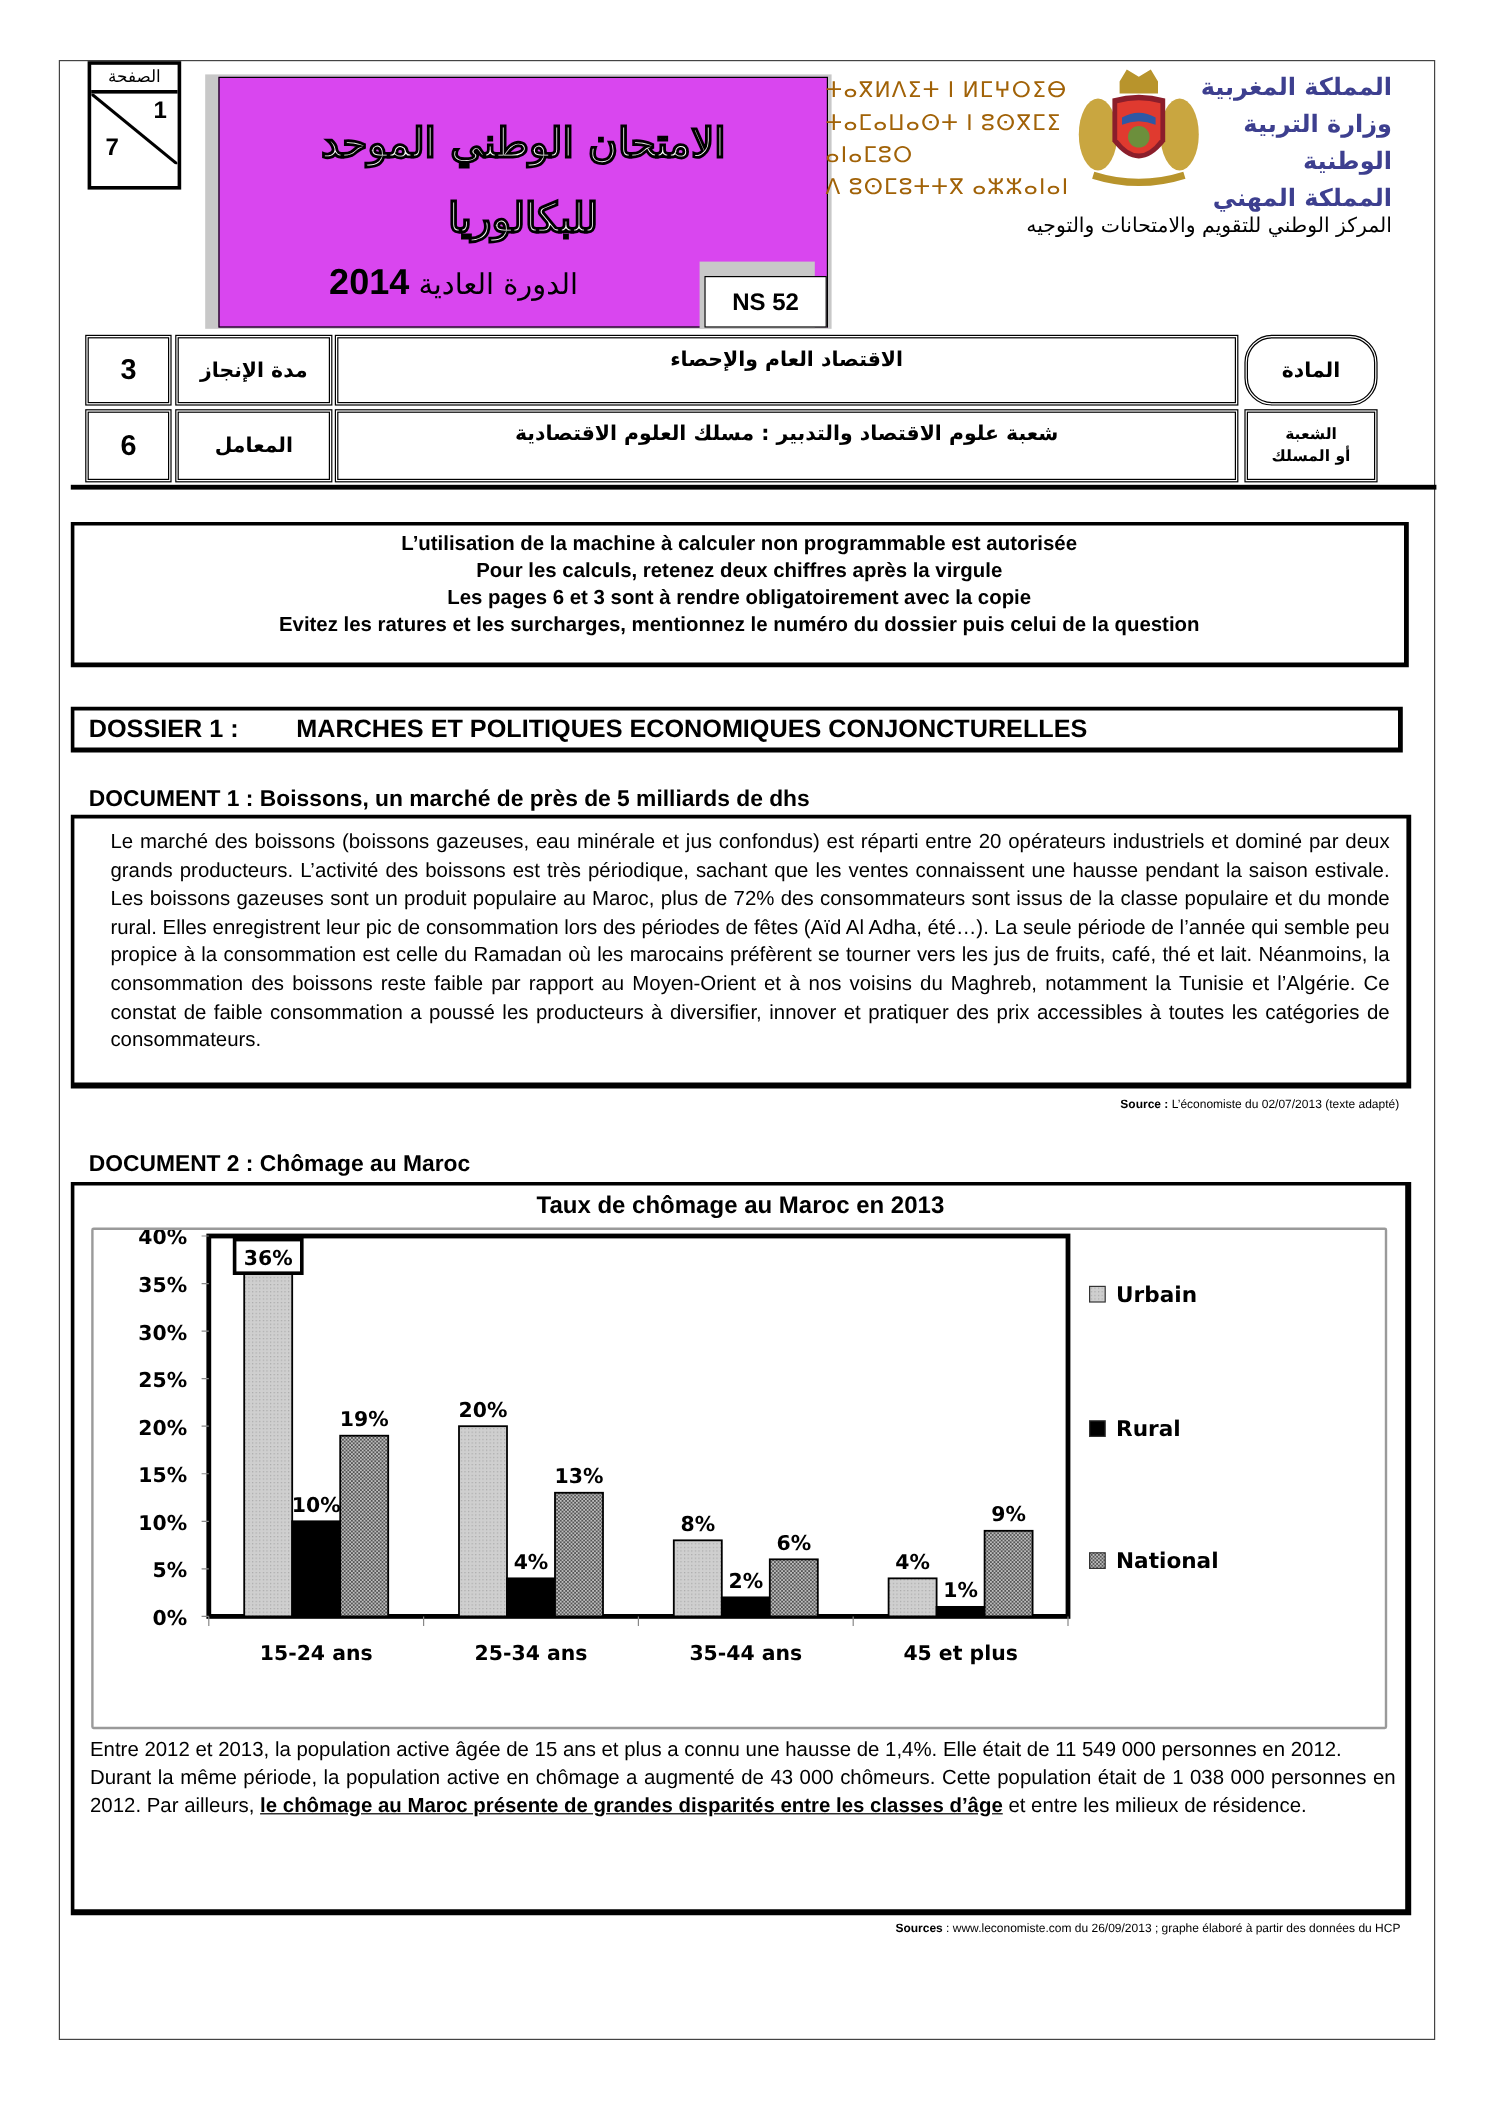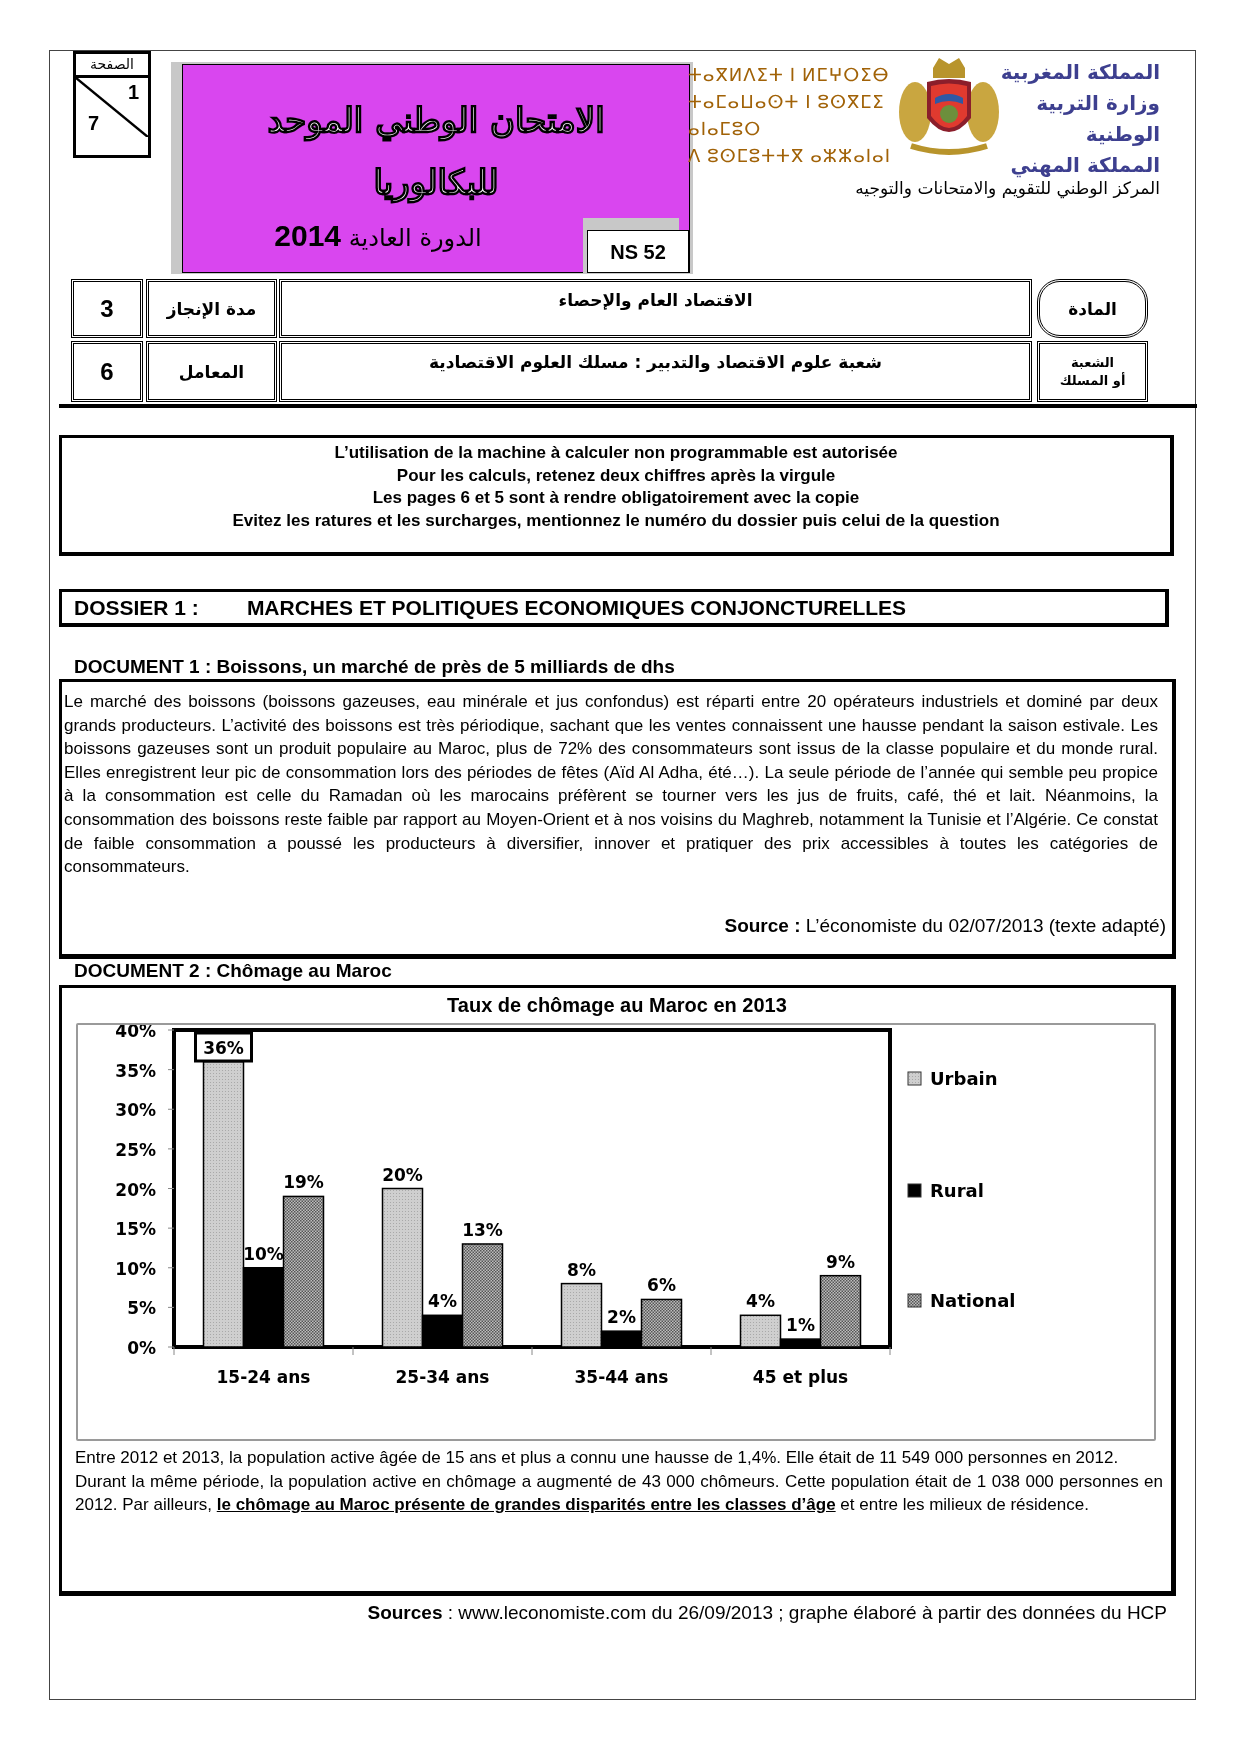--- a/index.html
+++ b/index.html
@@ -83,25 +83,25 @@
   .dossier {
     left: 59px; top: 589px; width: 1110px; height: 38px; border: 3px solid #000;
     border-right-width: 4px; border-bottom-width: 4px;
     font-weight: bold; font-size: 21px; line-height: 32px; padding-left: 12px;
   }
   .dossier .gap { display: inline-block; width: 48px; }
 
   .doc-title { font-weight: bold; font-size: 19px; }
   .doc1-title { left: 74px; top: 656px; }
   .doc1-box {
-    left: 59px; top: 679px; width: 1117px; height: 280px; border: 3px solid #000;
+    left: 59px; top: 679px; width: 1117px; height: 228px; border: 3px solid #000;
     border-right-width: 4px; border-bottom-width: 5px;
-    padding: 8px 14px 0 2px; font-size: 17px; line-height: 23.6px; text-align: justify;
-  }
-  .source { font-size: 19px; text-align: center; }
+    padding: 8px 14px 0 30px; font-size: 17px; line-height: 23.6px; text-align: justify;
+  }
+  .source { font-size: 10px; text-align: center; }
   .source b { font-weight: bold; }
   .doc1-source { right: 74px; top: 915px; }
 
   .doc2-title { left: 74px; top: 960px; }
   .doc2-box {
     left: 59px; top: 985px; width: 1117px; height: 611px; border: 3px solid #000;
     border-right-width: 5px; border-bottom-width: 5px;
   }
   .chart-title { position: absolute; left: 0; width: 1110px; top: 6px; text-align: center;
                  font-weight: bold; font-size: 20px; }
@@ -180,21 +180,21 @@
 <div class="cell ar top" style="left:279px;top:341px;width:753px;height:61px;">شعبة علوم الاقتصاد والتدبير : مسلك العلوم الاقتصادية</div>
 <div class="cell ar small" style="left:1037px;top:341px;width:111px;height:61px;">
   <span>الشعبة</span>
   <span>أو المسلك</span>
 </div>
 <div class="abs table-rule"></div>
 
 <div class="abs instr">
   <div>L’utilisation de la machine à calculer non programmable est autorisée</div>
   <div>Pour les calculs, retenez deux chiffres après la virgule</div>
-  <div>Les pages 6 et 5 sont à rendre obligatoirement avec la copie</div>
+  <div>Les pages 6 et 3 sont à rendre obligatoirement avec la copie</div>
   <div>Evitez les ratures et les surcharges, mentionnez le numéro du dossier puis celui de la question</div>
 </div>
 
 <div class="abs dossier">
   <span>DOSSIER 1 :</span><span class="gap"></span><span>MARCHES ET POLITIQUES ECONOMIQUES CONJONCTURELLES</span>
 </div>
 
 <div class="abs doc-title doc1-title">DOCUMENT 1 : Boissons, un marché de près de 5 milliards de dhs</div>
 <div class="abs doc1-box">Le marché des boissons (boissons gazeuses, eau minérale et jus confondus) est réparti entre 20 opérateurs industriels et dominé  par deux grands producteurs. L’activité des boissons est très périodique, sachant que les ventes connaissent une hausse pendant la saison estivale. Les boissons gazeuses sont un produit populaire au Maroc, plus de 72% des consommateurs sont issus de la classe populaire et du monde rural. Elles enregistrent leur pic de consommation lors des périodes de fêtes (Aïd Al Adha, été…). La seule période de l’année qui semble peu propice à la consommation est celle du Ramadan où les marocains préfèrent se tourner vers les jus de fruits, café, thé et lait. Néanmoins, la consommation des boissons reste faible par rapport au Moyen-Orient et à nos voisins du Maghreb, notamment la Tunisie et l’Algérie. Ce constat de faible consommation a poussé les producteurs à diversifier, innover et pratiquer des prix accessibles à toutes les catégories de consommateurs.</div>
 <div class="abs source doc1-source">

